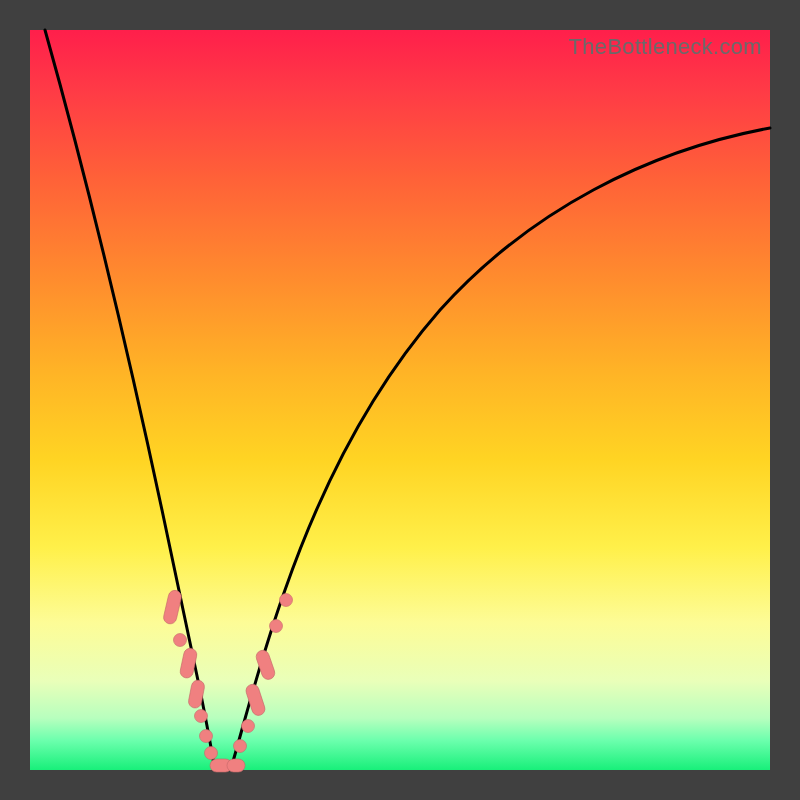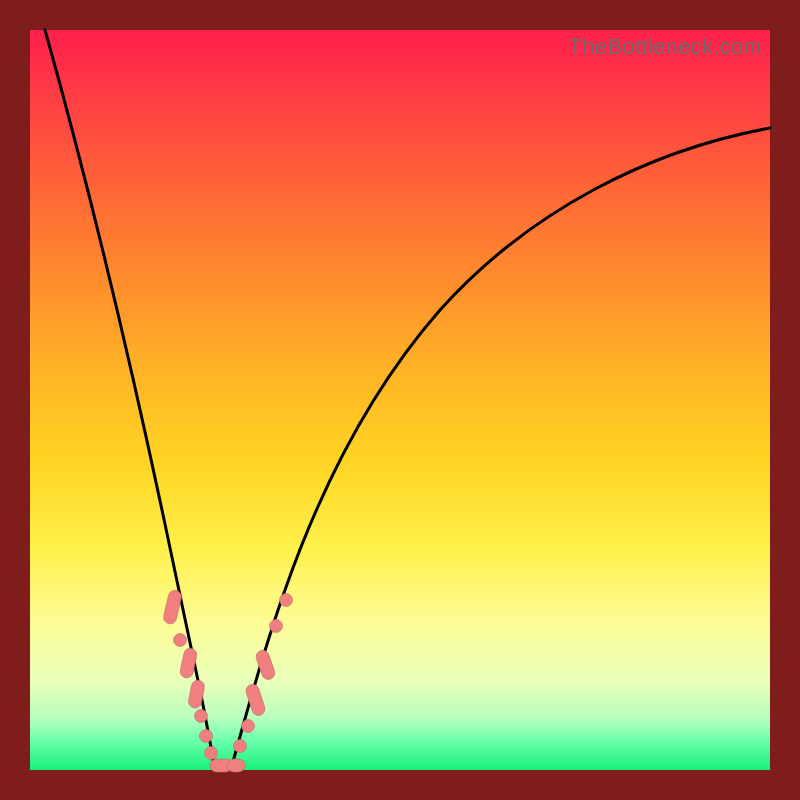--- a/index.html
+++ b/index.html
@@ -6,21 +6,21 @@
     margin: 0;
     padding: 0;
     width: 800px;
     height: 800px;
     overflow: hidden;
     font-family: Arial, Helvetica, sans-serif;
   }
   .frame {
     width: 800px;
     height: 800px;
-    background: #7f1d1d;
+    background: #404040;
     position: relative;
   }
   .plot-area {
     position: absolute;
     left: 30px;
     top: 30px;
     width: 740px;
     height: 740px;
     background: linear-gradient(to bottom,
       #ff1f4b 0%,

